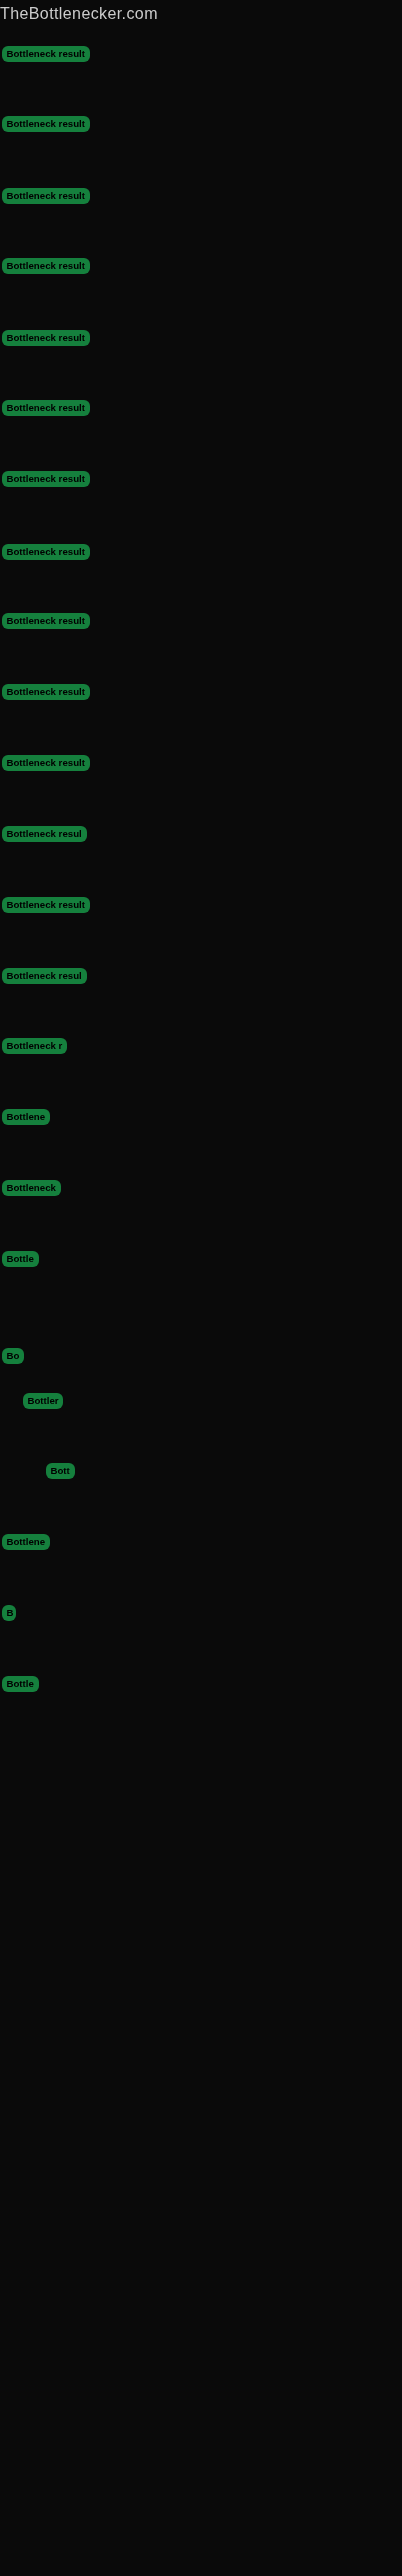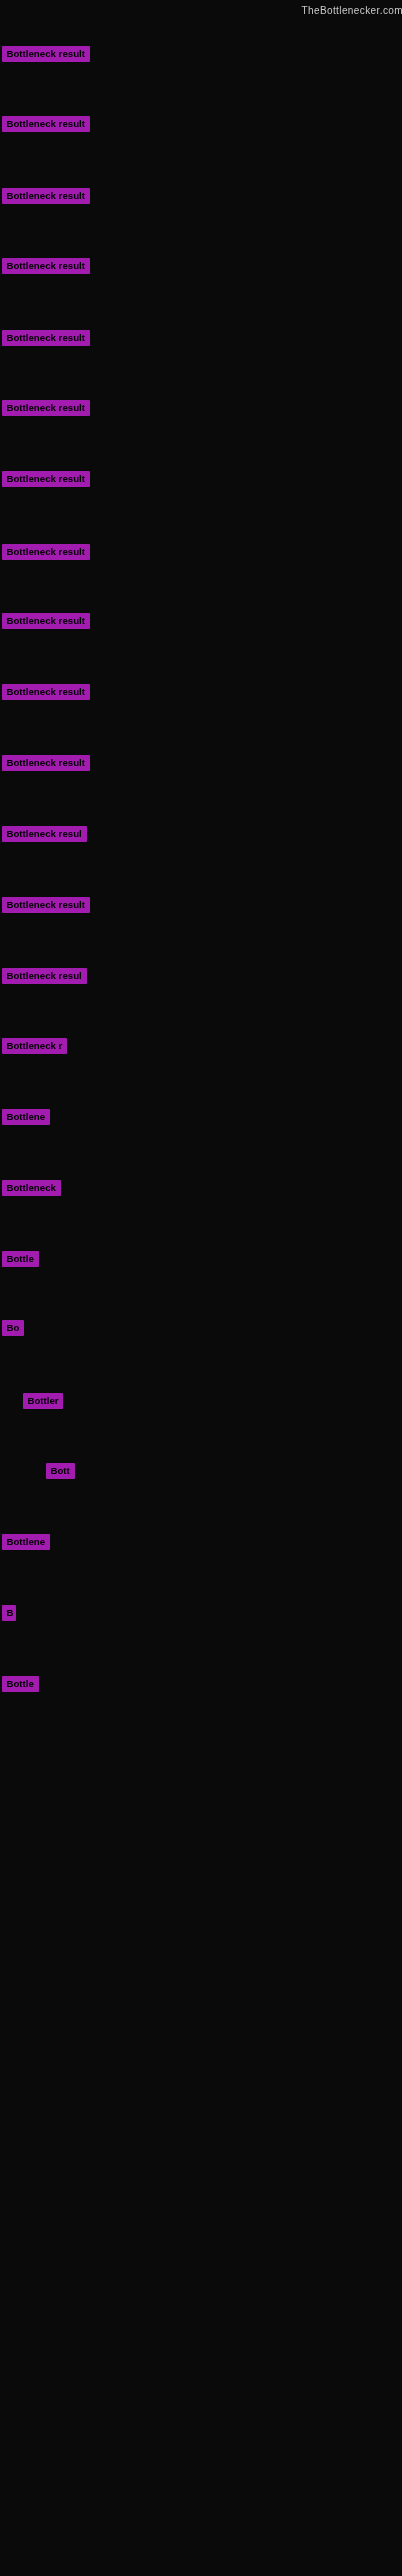--- a/index.html
+++ b/index.html
@@ -10,35 +10,35 @@
 
     body {
       background-color: #0a0a0a;
       width: 403px;
       min-height: 2576px;
       font-family: Arial, sans-serif;
       position: relative;
     }
 
     .site-title {
-      text-align: right;
+      text-align: left;
       color: #cccccc;
-      font-size: 10px;
+      font-size: 16px;
       padding: 4.8px 0;
       letter-spacing: 0.4px;
     }
 
     .bottleneck-badge {
       display: inline-block;
-      background-color: #a21caf;
+      background-color: #15803d;
       color: #000000;
       font-size: 9.7px;
       font-weight: bold;
       padding: 2.4px 4.8px;
-      border-radius: 1px;
+      border-radius: 6px;
       white-space: nowrap;
       overflow: hidden;
     }
 
     .row {
       position: absolute;
       left: 1.6px;
     }
   </style>
 </head>
@@ -58,20 +58,20 @@
     <div class="row" style="top: 613px;"><span class="bottleneck-badge" style="max-width: 128px;">Bottleneck result</span></div>
     <div class="row" style="top: 684px;"><span class="bottleneck-badge" style="max-width: 126px;">Bottleneck result</span></div>
     <div class="row" style="top: 755px;"><span class="bottleneck-badge" style="max-width: 125px;">Bottleneck result</span></div>
     <div class="row" style="top: 826px;"><span class="bottleneck-badge" style="max-width: 119px;">Bottleneck resul</span></div>
     <div class="row" style="top: 897px;"><span class="bottleneck-badge" style="max-width: 122px;">Bottleneck result</span></div>
     <div class="row" style="top: 968px;"><span class="bottleneck-badge" style="max-width: 117px;">Bottleneck resul</span></div>
     <div class="row" style="top: 1038px;"><span class="bottleneck-badge" style="max-width: 89px;">Bottleneck r</span></div>
     <div class="row" style="top: 1109px;"><span class="bottleneck-badge" style="max-width: 64px;">Bottlene</span></div>
     <div class="row" style="top: 1180px;"><span class="bottleneck-badge" style="max-width: 71px;">Bottleneck</span></div>
     <div class="row" style="top: 1251px;"><span class="bottleneck-badge" style="max-width: 47px;">Bottle</span></div>
-    <div class="row" style="top: 1320px; text-align: center;"><span class="bottleneck-badge" style="max-width: 22.5px;">Bo</span></div>
+    <div class="row" style="top: 1348px; text-align: center;"><span class="bottleneck-badge" style="max-width: 22.5px;">Bo</span></div>
     <div class="row" style="top: 1393px; margin-left: 21px;"><span class="bottleneck-badge" style="max-width: 48px;">Bottler</span></div>
     <div class="row" style="top: 1463px;"><span class="bottleneck-badge" style="max-width: 35px; margin-left: 44px;">Bott</span></div>
     <div class="row" style="top: 1534px;"><span class="bottleneck-badge" style="max-width: 63px;">Bottlene</span></div>
     <div class="row" style="top: 1605px;"><span class="bottleneck-badge" style="max-width: 14.5px;">B</span></div>
     <div class="row" style="top: 1676px;"><span class="bottleneck-badge" style="max-width: 47px;">Bottle</span></div>
   </div>
 
 
 </body></html>

